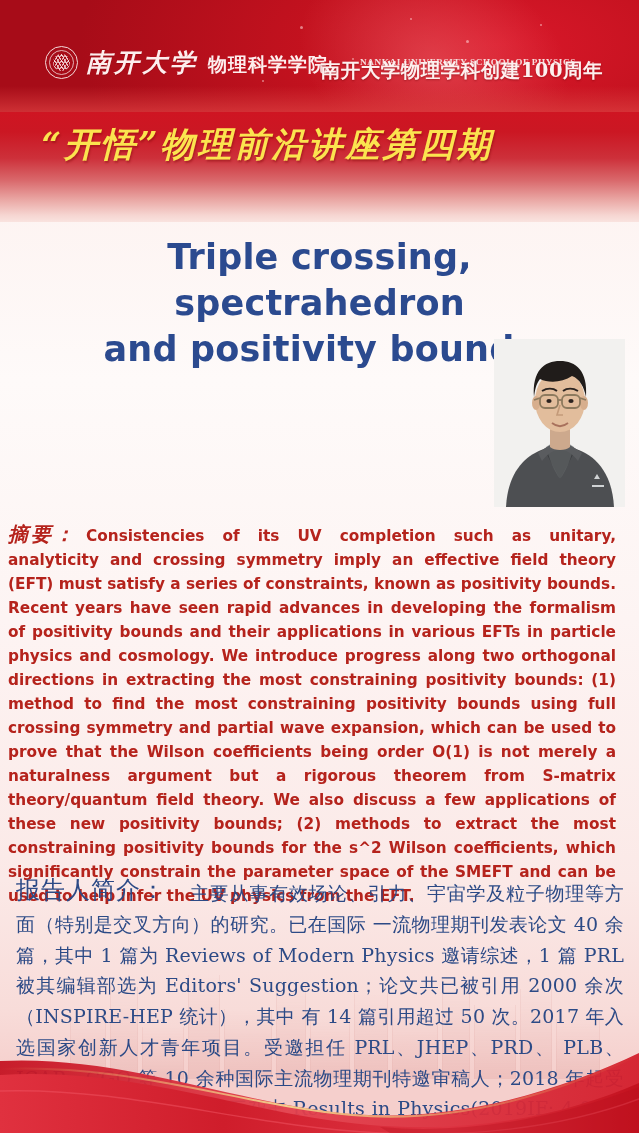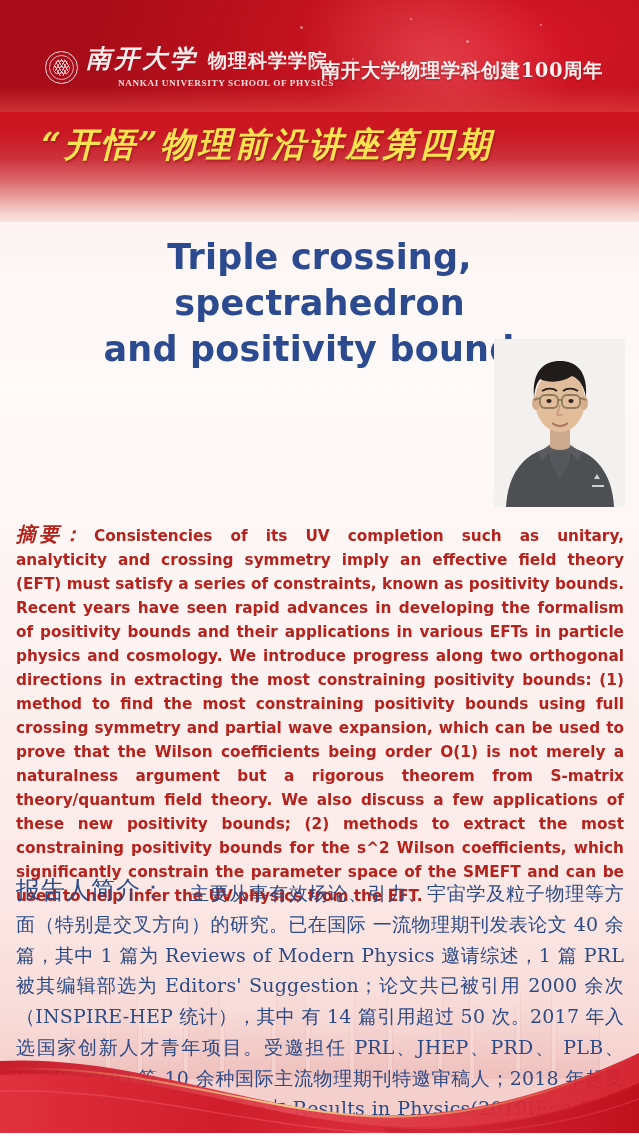--- a/index.html
+++ b/index.html
@@ -105,21 +105,21 @@
   }
   .logo-seal::after {
     content: "";
     position: absolute;
     inset: 7px;
     border-radius: 50%;
     background:
       repeating-linear-gradient(60deg, rgba(248,225,225,0.85) 0 1px, transparent 1px 3px),
       repeating-linear-gradient(-60deg, rgba(248,225,225,0.7) 0 1px, transparent 1px 3px);
   }
-  .logo-texts { display: flex; flex-direction: column; line-height: 1; justify-content: flex-end; }
+  .logo-texts { display: flex; flex-direction: row; line-height: 1; justify-content: flex-end; }
   .logo-row1 { display: flex; align-items: flex-end; gap: 10px; }
   .logo-cn-script {
     font-family: "DejaVu Serif", "Liberation Serif", serif;
     font-size: 25px;
     font-style: italic;
     font-weight: 700;
     color: #fdeeee;
     letter-spacing: 3px;
     text-shadow: 0 1px 0 rgba(120,0,10,0.35);
   }
@@ -242,21 +242,21 @@
     width: 131px;
     height: 168px;
     background: #f3f2f0;
     overflow: hidden;
   }
 
   
   .abstract {
     position: absolute;
     top: 524px;
-    left: 16px;
+    left: 8px;
     width: 608px;
     color: #b5231c;
   }
   .abs-head {
     font-family: "DejaVu Serif", "Liberation Serif", serif;
     font-weight: 700;
     font-style: italic;
     font-size: 20px;
     letter-spacing: 3px;
     float: left;

